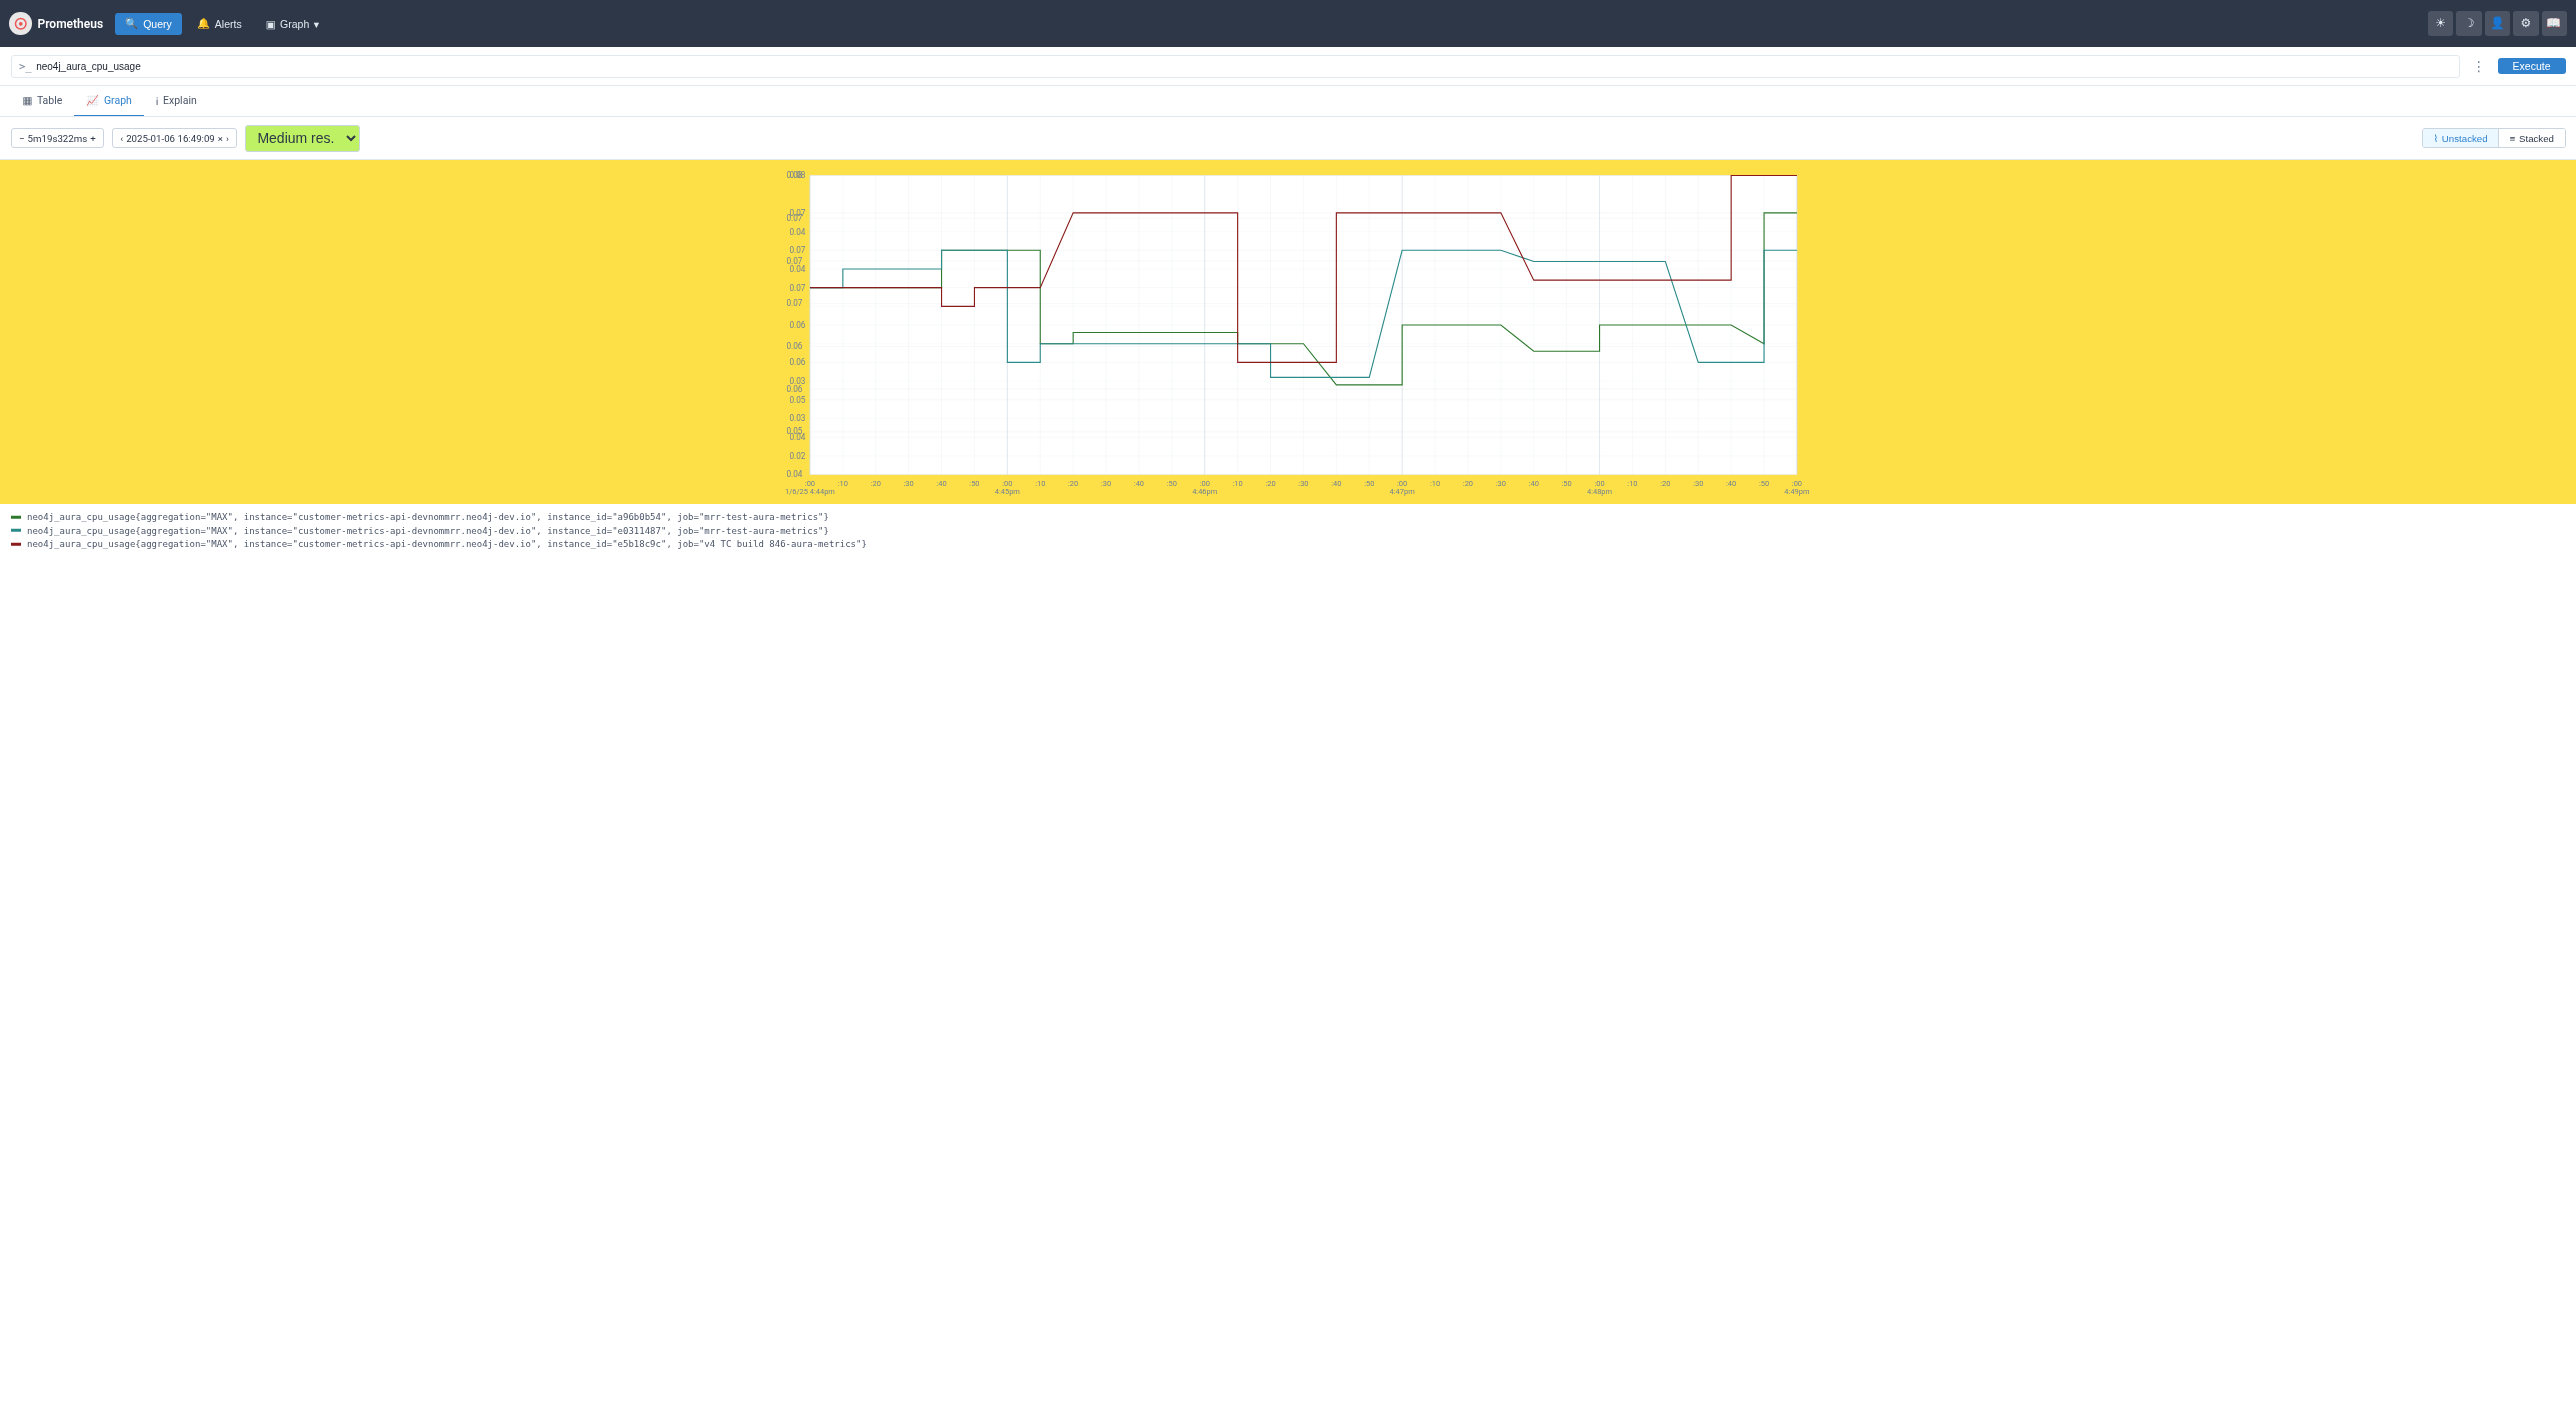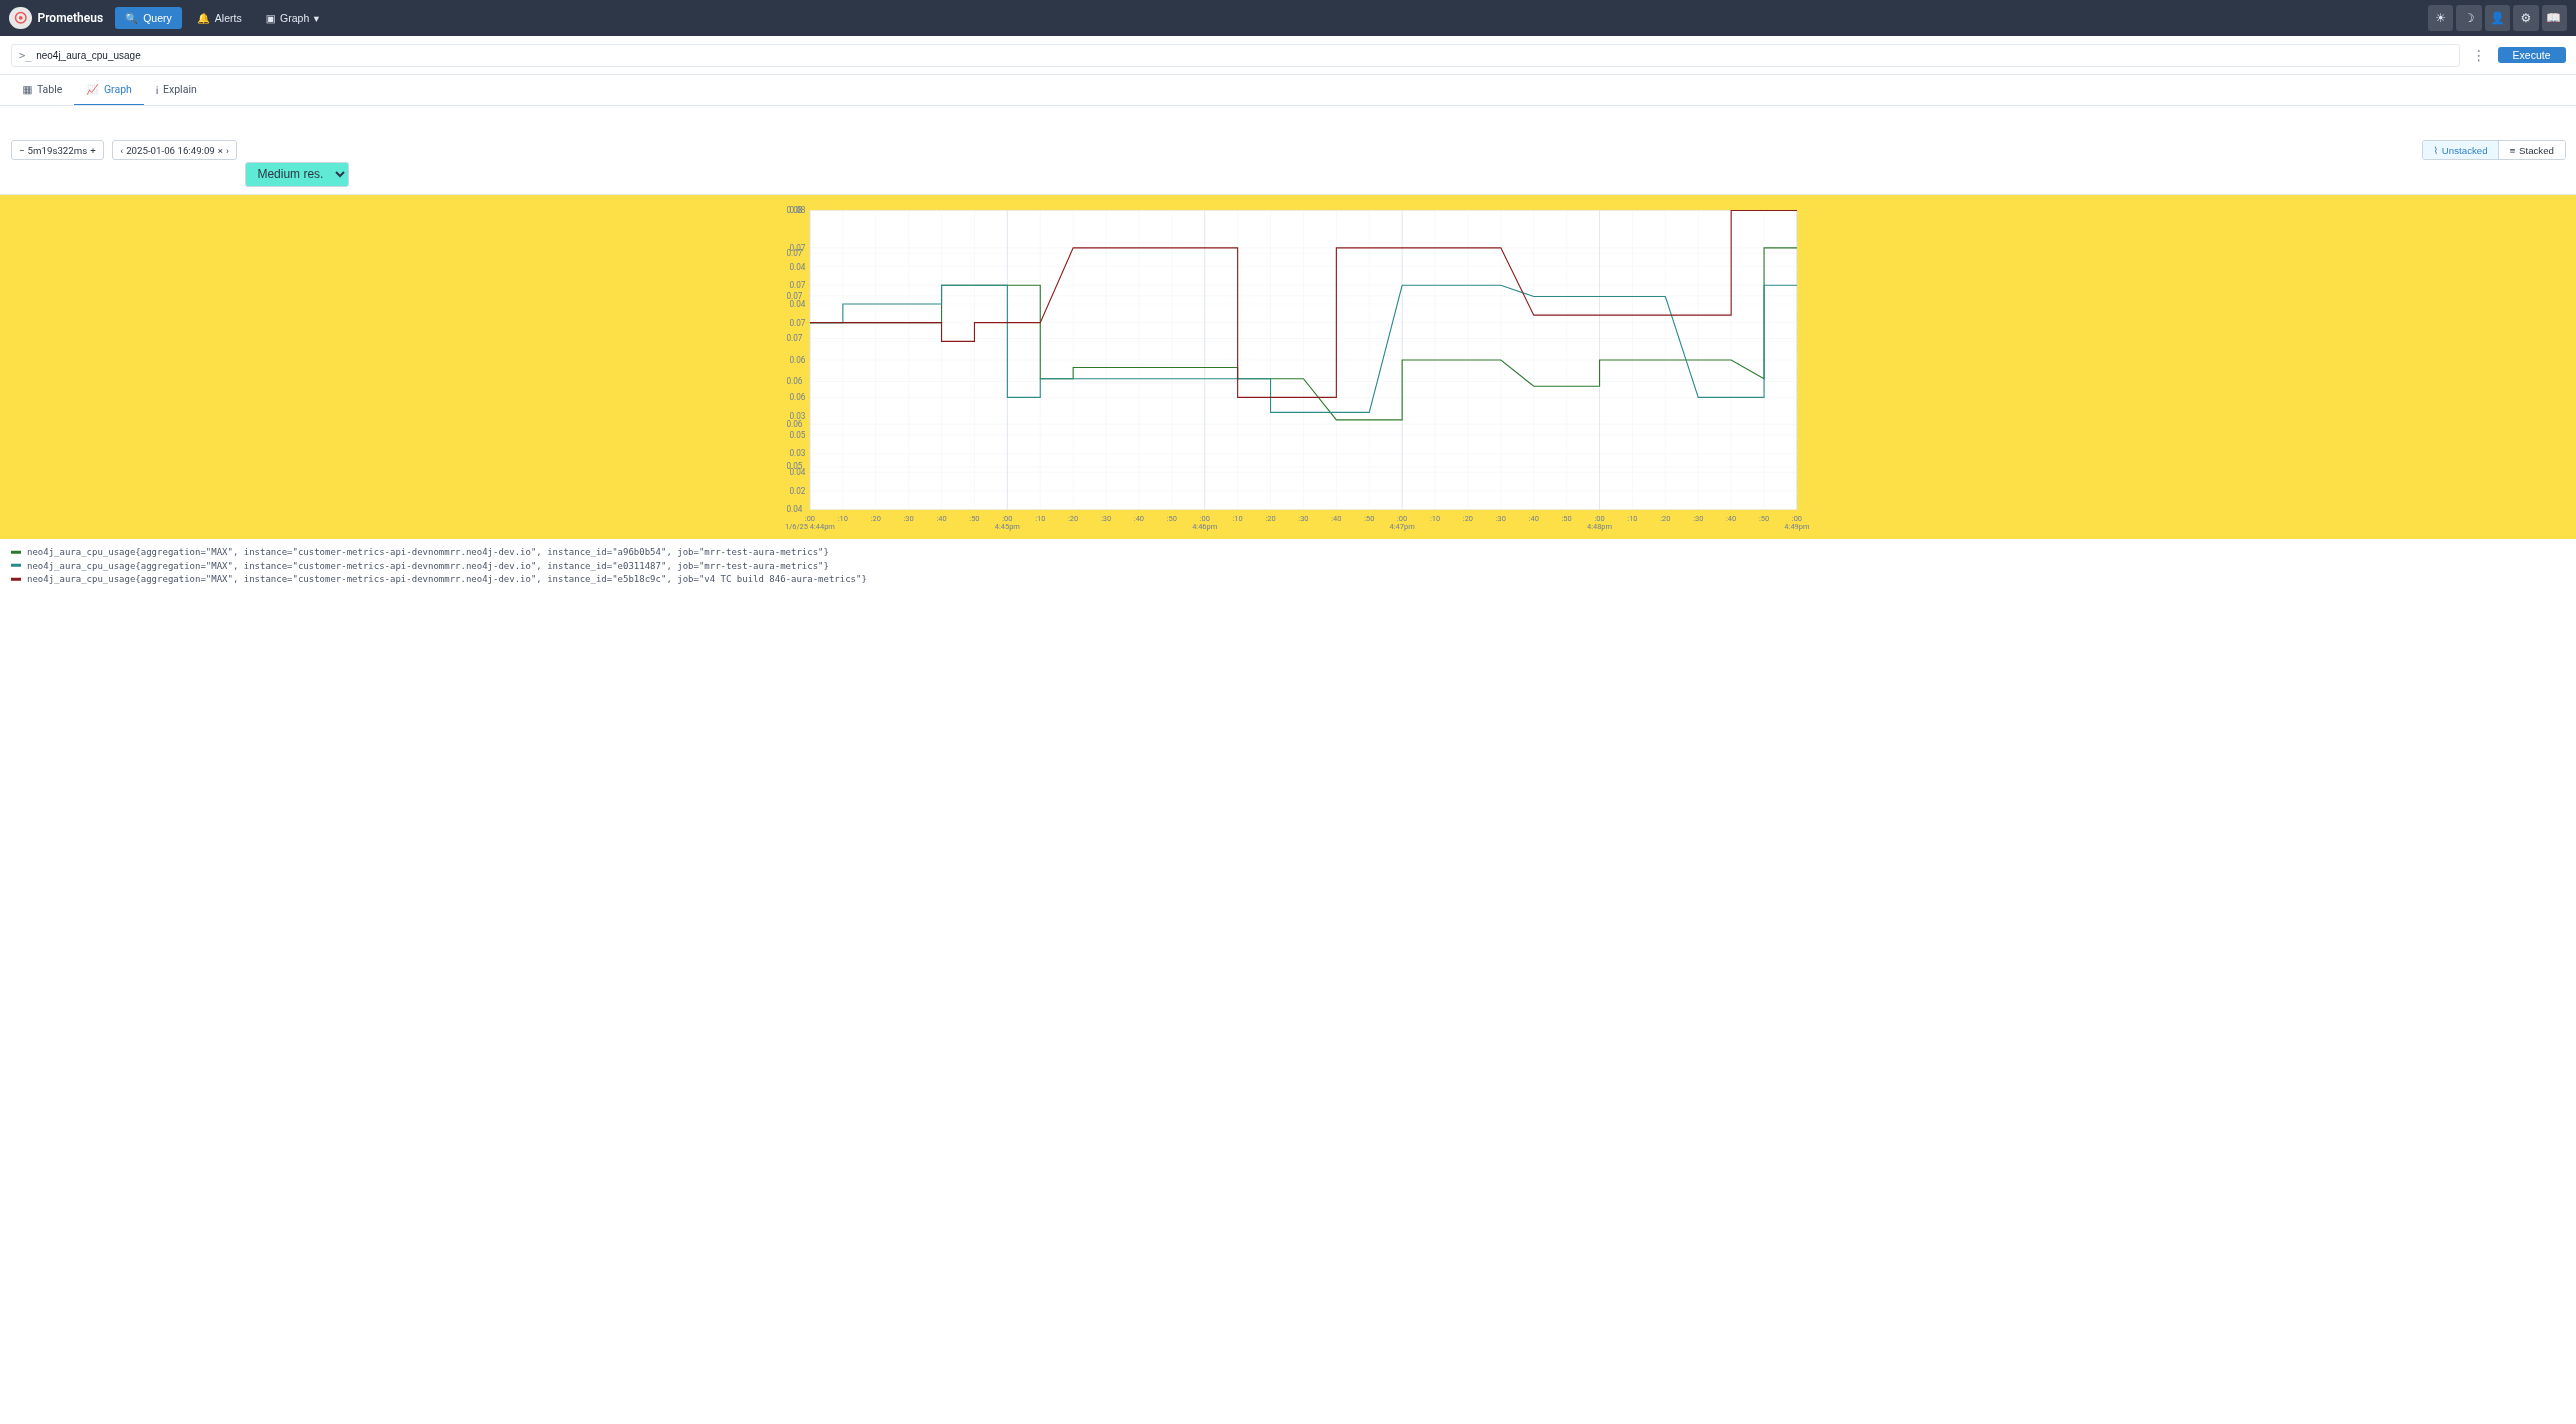--- a/index.html
+++ b/index.html
@@ -1,21 +1,21 @@
 <!DOCTYPE html>
 <html style="font-size:12px"><head>
   <meta charset="utf-8">
   <style>
     * { box-sizing: border-box; margin: 0; padding: 0; }
     body { font-family: -apple-system, BlinkMacSystemFont, 'Segoe UI', Roboto, sans-serif; background: #fff; font-size: 10.5px; }
 
     
     .header {
       background: #2d3748;
-      height: 36px;
+      height: 47px;
       display: flex;
       align-items: center;
       padding: 0 9px;
       gap: 6px;
     }
     .header-logo {
       display: flex;
       align-items: center;
       gap: 6px;
       color: #fff;
@@ -179,25 +179,24 @@
       padding: 3.7px 7.5px;
       background: #fff;
       cursor: pointer;
       font-size: 9.7px;
       color: #2d3748;
     }
     .resolution-select {
       border: 0.7px solid #cbd5e0;
       border-radius: 3px;
       padding: 3.7px 7.5px;
-      background: #5eead4;
-      cursor: pointer;
-      font-size: 12px;
+      background: #bef264;
+      cursor: pointer;
+      font-size: 14px;
       color: #2d3748;
-      margin-top: 48px;
     }
     .stack-group {
       margin-left: auto;
       display: flex;
       border: 0.7px solid #cbd5e0;
       border-radius: 3px;
       overflow: hidden;
     }
     .stack-btn {
       padding: 3.7px 10.5px;

